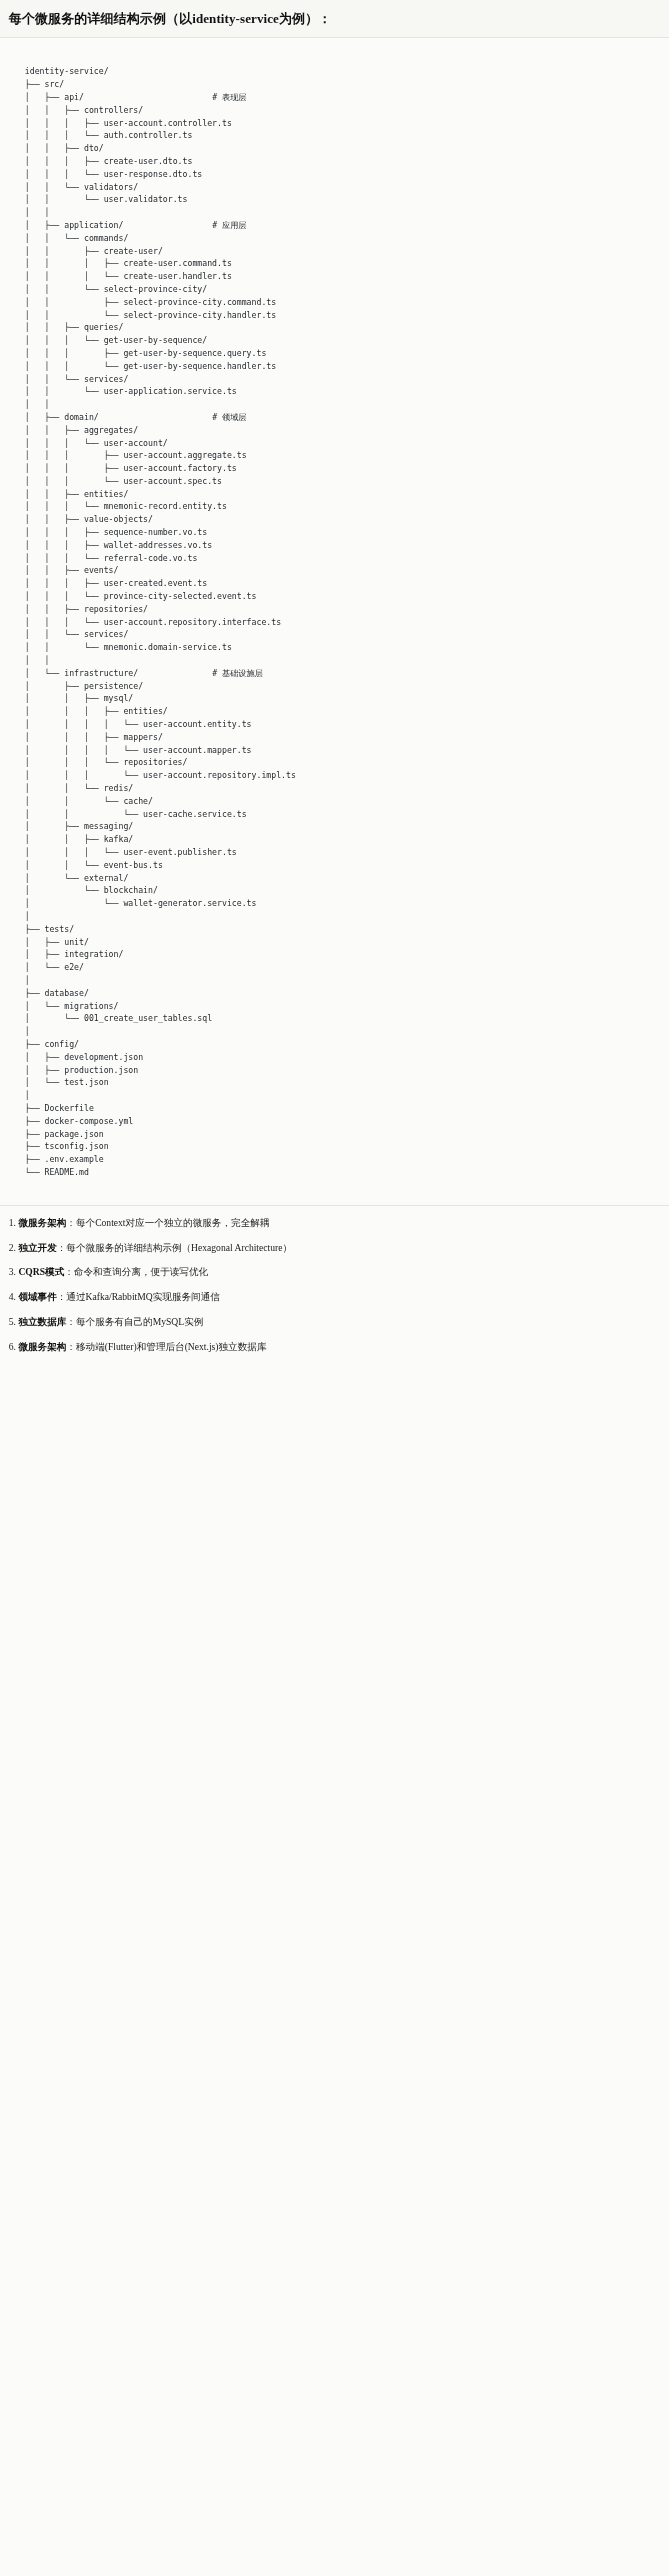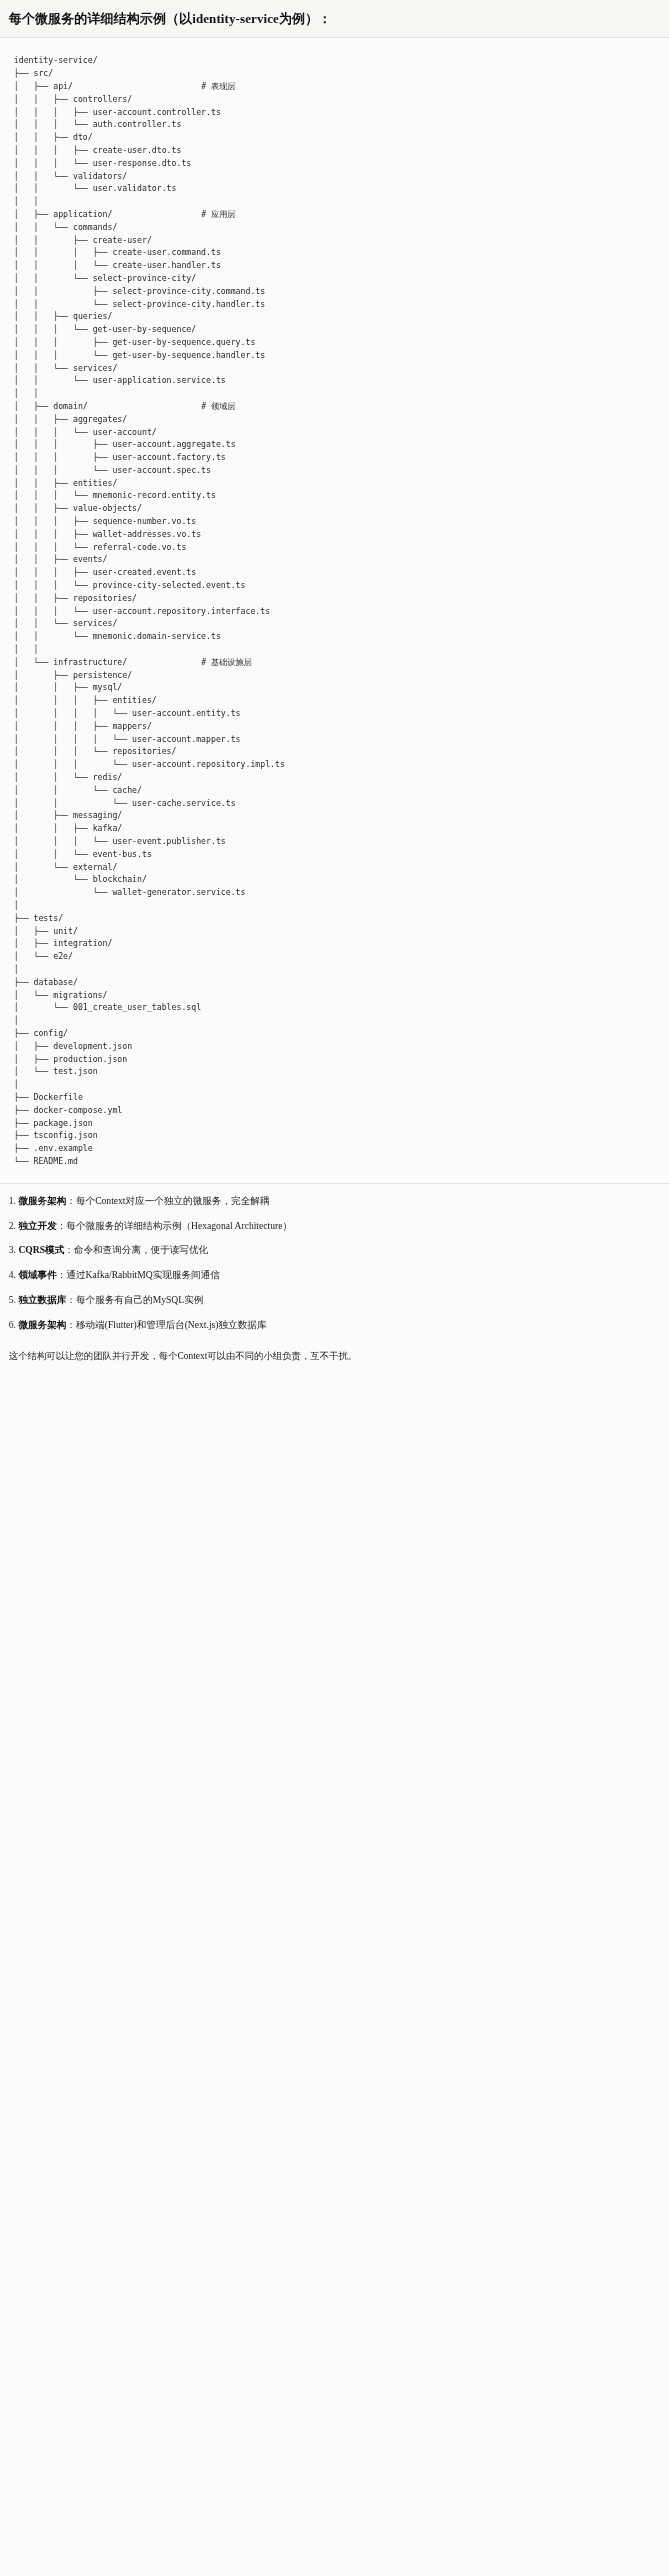--- a/index.html
+++ b/index.html
@@ -36,21 +36,21 @@
   }
 
   
   .code-block {
     padding: 11.3px 8.8px 10px 8.8px;
     background: #fbfbf9;
     border-bottom: 0.6px solid #e4e4e0;
     overflow-x: hidden;
   }
   pre.tree {
-    margin: 5px;
+    margin: 16px;
     font-family: "DejaVu Sans Mono", "Liberation Mono", monospace;
     font-size: 8.2px;
     line-height: 12.8px;
     color: #24292e;
     white-space: pre;
     letter-spacing: 0px;
     tab-size: 4;
   }
   pre.tree .ln {
     display: block;
@@ -120,17 +120,16 @@
 
   <div class="notes-block">
     <ol class="notes-list">
         <li><span class="k">微服务架构</span><span>：每个Context对应一个独立的微服务，完全解耦</span></li>
         <li><span class="k">独立开发</span><span>：每个微服务的详细结构示例（Hexagonal Architecture）</span></li>
         <li><span class="k">CQRS模式</span><span>：命令和查询分离，便于读写优化</span></li>
         <li><span class="k">领域事件</span><span>：通过Kafka/RabbitMQ实现服务间通信</span></li>
         <li><span class="k">独立数据库</span><span>：每个服务有自己的MySQL实例</span></li>
         <li><span class="k">微服务架构</span><span>：移动端(Flutter)和管理后台(Next.js)独立数据库</span></li>
       </ol>
-    <p class="notes-footer">这个结构可以让您的团队并行开发，每个Context可以由不同的小组负责，互不干扰。</p>
   </div>
 
 </div>
 
 
 </body></html>

